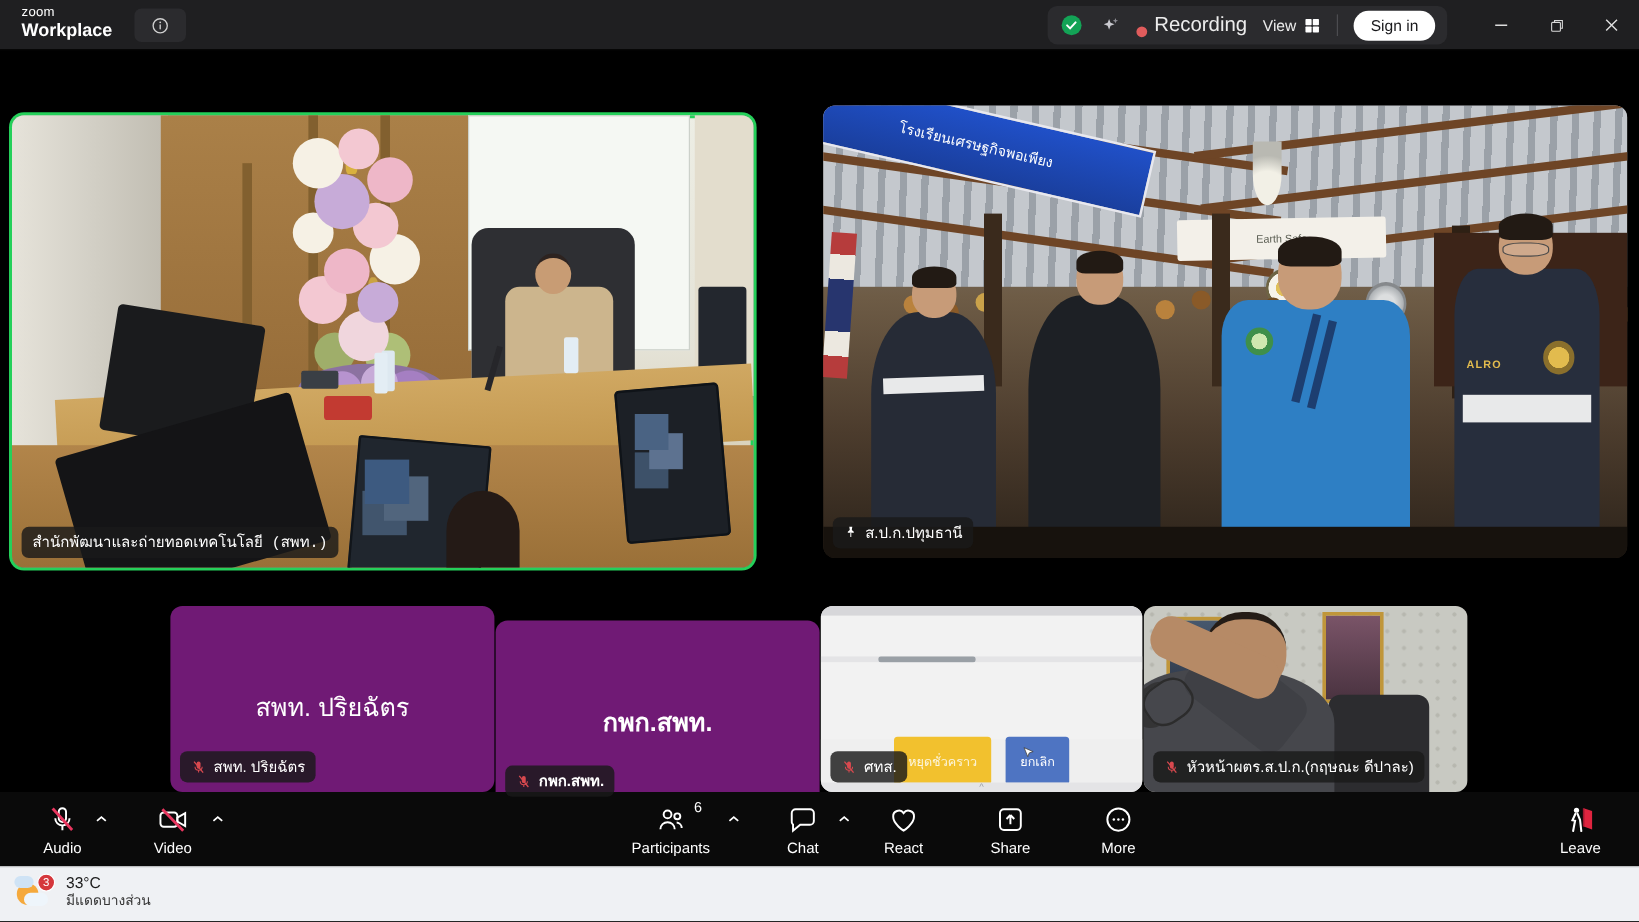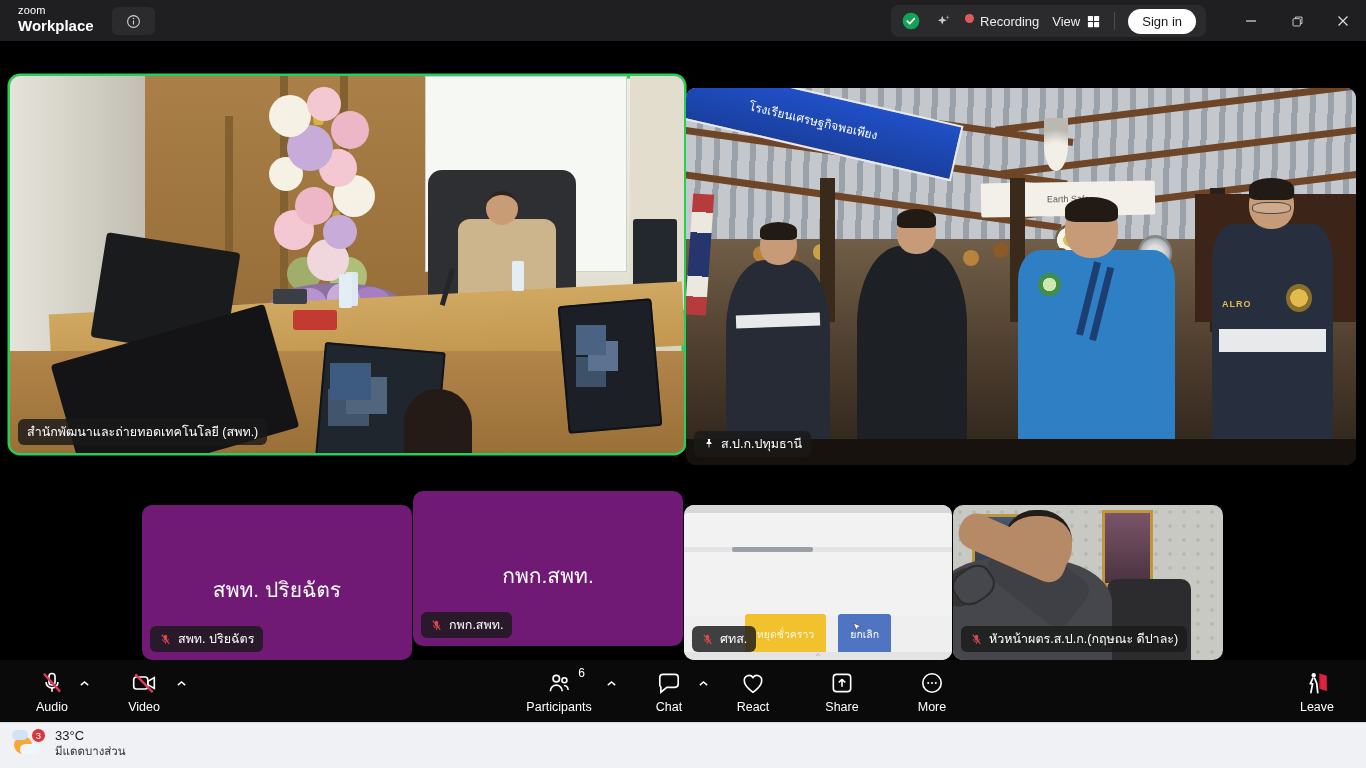--- a/index.html
+++ b/index.html
@@ -9,21 +9,21 @@
 
   
   .titlebar{position:absolute;left:0;top:0;width:1366px;height:42px;background:#1f1f21;border-bottom:1px solid #000;}
   .logo{position:absolute;left:18px;top:5px;color:#fff;line-height:1;}
   .logo .l1{font-size:11px;letter-spacing:.2px;}
   .logo .l2{font-size:15px;font-weight:700;margin-top:2px;}
   .title-pill{position:absolute;left:112px;top:7px;height:28px;background:#2b2b2e;border-radius:6px;
     display:flex;align-items:center;gap:8px;padding:0 14px;color:#e6e6e6;font-size:12.5px;white-space:nowrap;}
   .tb-cluster{position:absolute;right:160px;top:5px;height:32px;background:#2b2b2e;border-radius:8px;
     display:flex;align-items:center;gap:13px;padding:0 10px;}
-  .rec{display:flex;align-items:flex-start;gap:6px;color:#ececec;font-size:13px;}
+  .rec{display:flex;align-items:flex-end;gap:6px;color:#ececec;font-size:17px;}
   .rec-dot{width:9px;height:9px;border-radius:50%;background:#e05c5c;}
   .viewbtn{display:flex;align-items:center;gap:6px;color:#ececec;font-size:13px;cursor:default;}
   .vdiv{width:1px;height:18px;background:#4c4c50;}
   .signin{background:#fff;color:#18181b;font-size:13px;border-radius:15px;padding:5px 14px;font-weight:500;}
   .winbtns{position:absolute;right:0;top:0;height:42px;display:flex;align-items:center;}
   .winbtn{width:46px;height:42px;display:flex;align-items:center;justify-content:center;color:#ddd;font-size:14px;}
 
   
   .stage{position:absolute;left:0;top:42px;width:1366px;height:618px;background:#000;}
   .tile{position:absolute;border-radius:10px;overflow:hidden;background:#0a0a0a;}
@@ -226,21 +226,21 @@
       <div class="winbtn">
           <svg width="12" height="12" viewBox="0 0 12 12">
             <path d="M1.5 1.5l9 9m0-9l-9 9" stroke="#ddd" stroke-width="1.2"></path>
           </svg>
         </div>
     </div>
   </header>
 
   <div class="stage">
 
-    <div class="tile active v1" style="left:10px;top:34px;width:674px;height:377px;">
+    <div class="tile active v1" style="left:10px;top:54px;width:618px;height:377px;font-family:Liberation Mono, monospace;">
       <div class="scene">
         <div class="d v1-marble"></div>
         <div class="d v1-cabinet"></div>
         <div class="d v1-cabline"></div>
         <div class="d v1-trophy"></div>
         <div class="d v1-screen"></div>
         <div class="d v1-cabright"></div>
         <div class="d v1-monright"></div>
         <div class="d v1-chair"></div>
         <div class="d v1-man-body"></div>
@@ -325,21 +325,21 @@
       <div class="vlabel">
         <svg viewBox="0 0 24 24" width="13" height="13">
             <path d="M12 3a3 3 0 0 1 3 3v5a3 3 0 0 1-6 0V6a3 3 0 0 1 3-3z" fill="#d8494f"></path>
             <path d="M6.5 11a5.5 5.5 0 0 0 11 0M12 16.5V20" stroke="#d8494f" stroke-width="1.6" fill="none"></path>
             <path d="M5 3l14 17" stroke="#d8494f" stroke-width="2"></path>
           </svg>
         <span>สพท. ปริยฉัตร</span>
       </div>
     </div>
 
-    <div class="tile blacktile" style="left:413px;top:449px;width:270px;height:155px;">
+    <div class="tile blacktile" style="left:413px;top:475px;width:270px;height:155px;font-weight:bold;">
       <div class="tile-name">กพก.สพท.</div>
       <div class="vlabel">
         <svg viewBox="0 0 24 24" width="13" height="13">
             <path d="M12 3a3 3 0 0 1 3 3v5a3 3 0 0 1-6 0V6a3 3 0 0 1 3-3z" fill="#d8494f"></path>
             <path d="M6.5 11a5.5 5.5 0 0 0 11 0M12 16.5V20" stroke="#d8494f" stroke-width="1.6" fill="none"></path>
             <path d="M5 3l14 17" stroke="#d8494f" stroke-width="2"></path>
           </svg>
         <span>กพก.สพท.</span>
       </div>
     </div>

